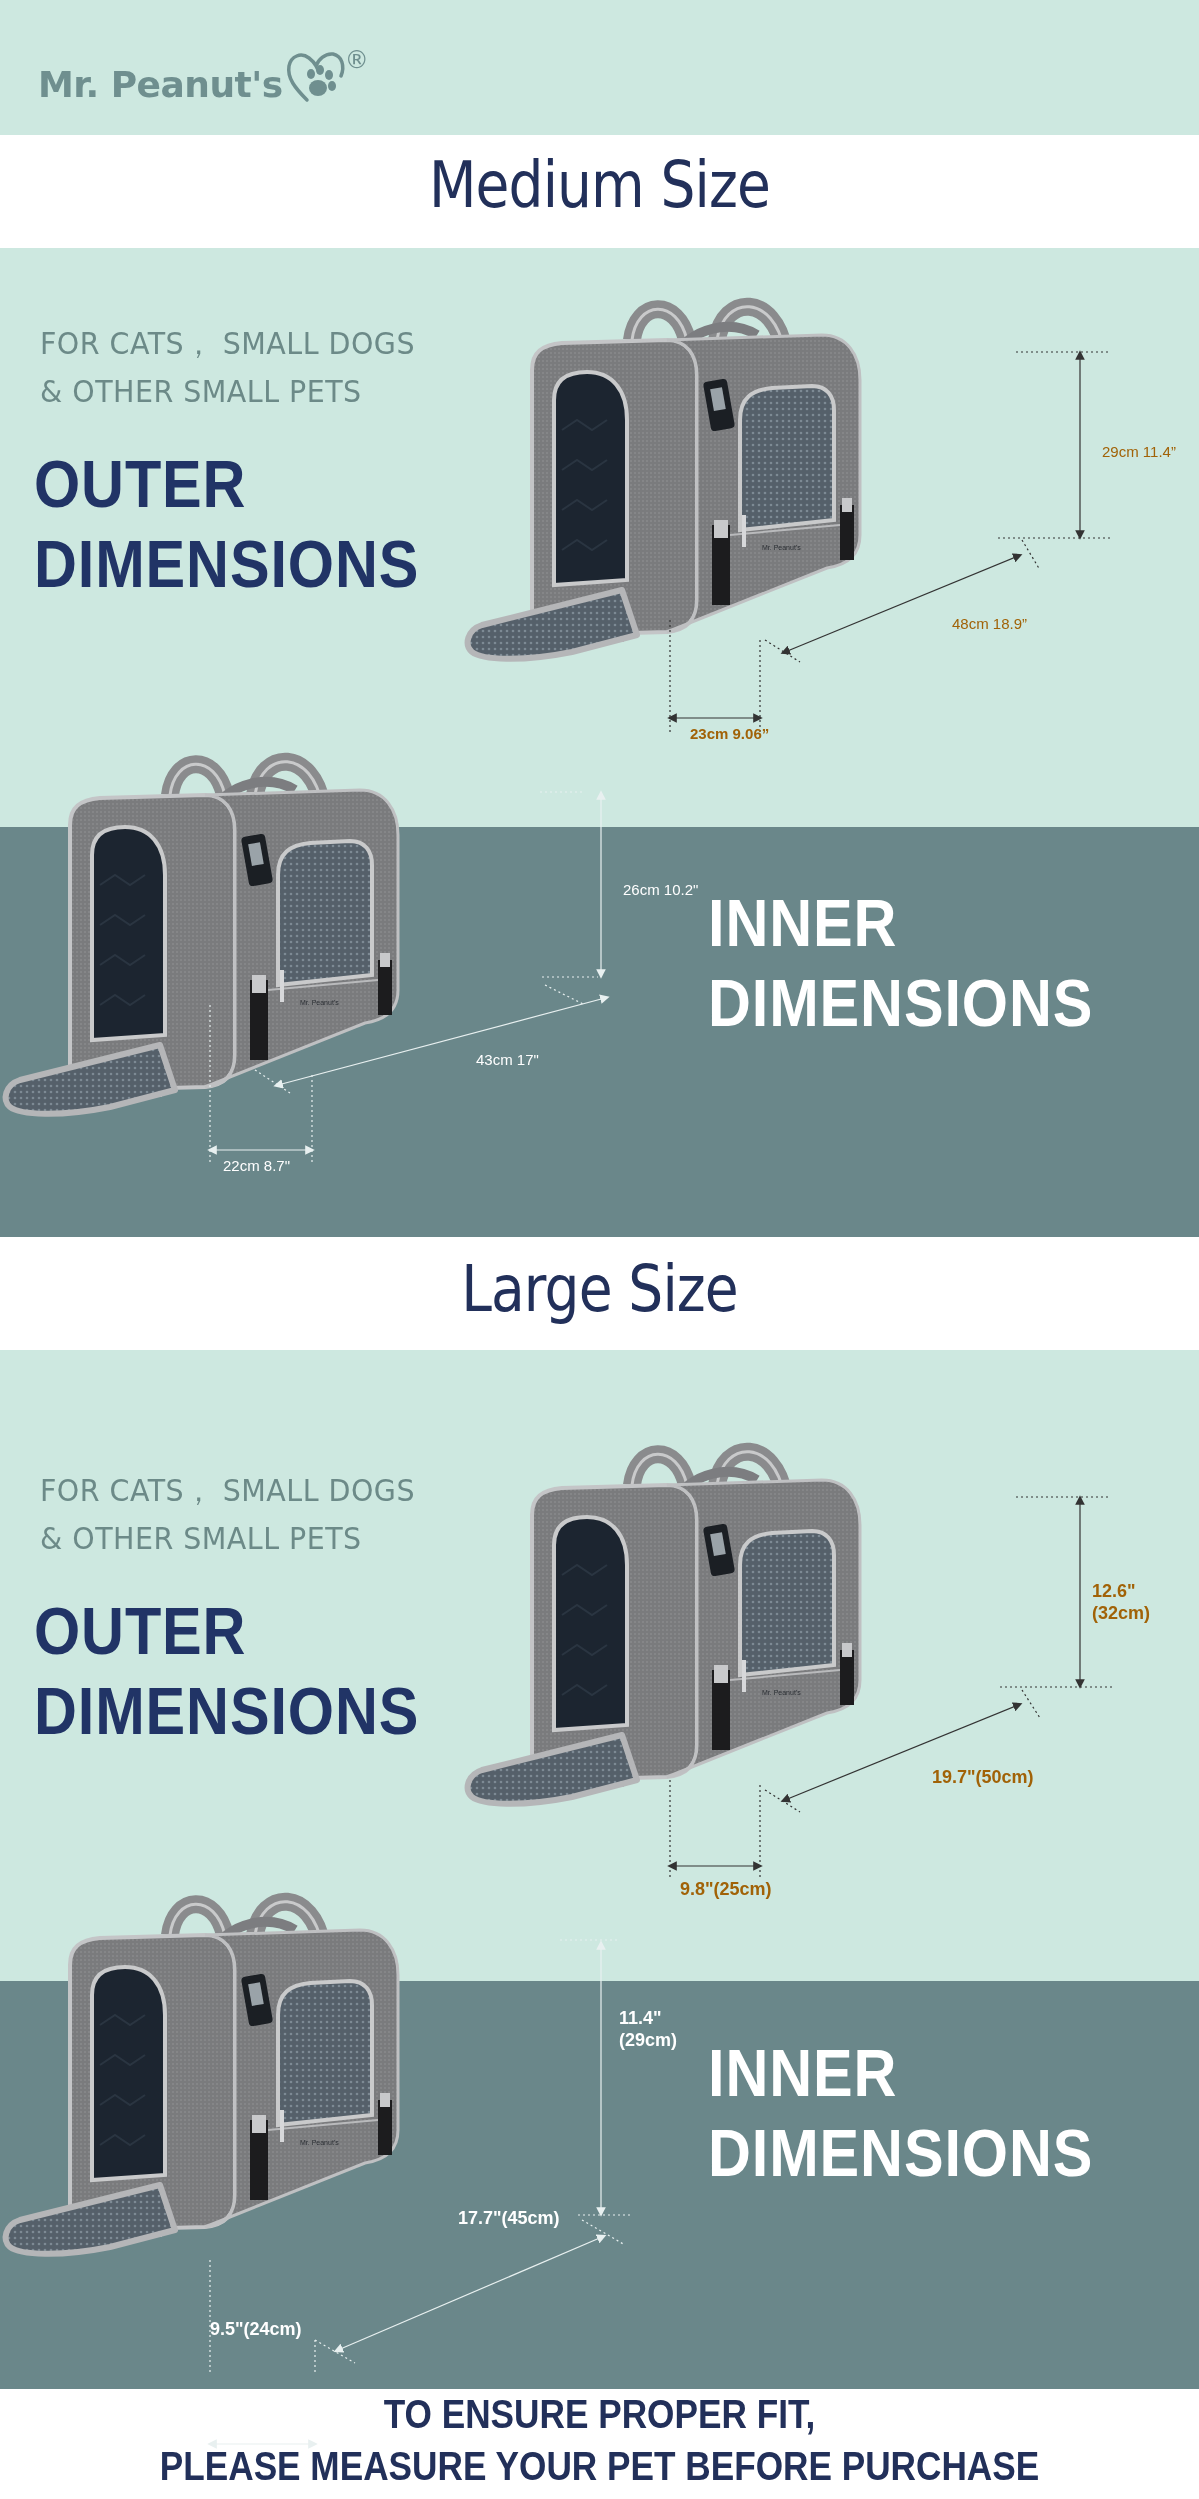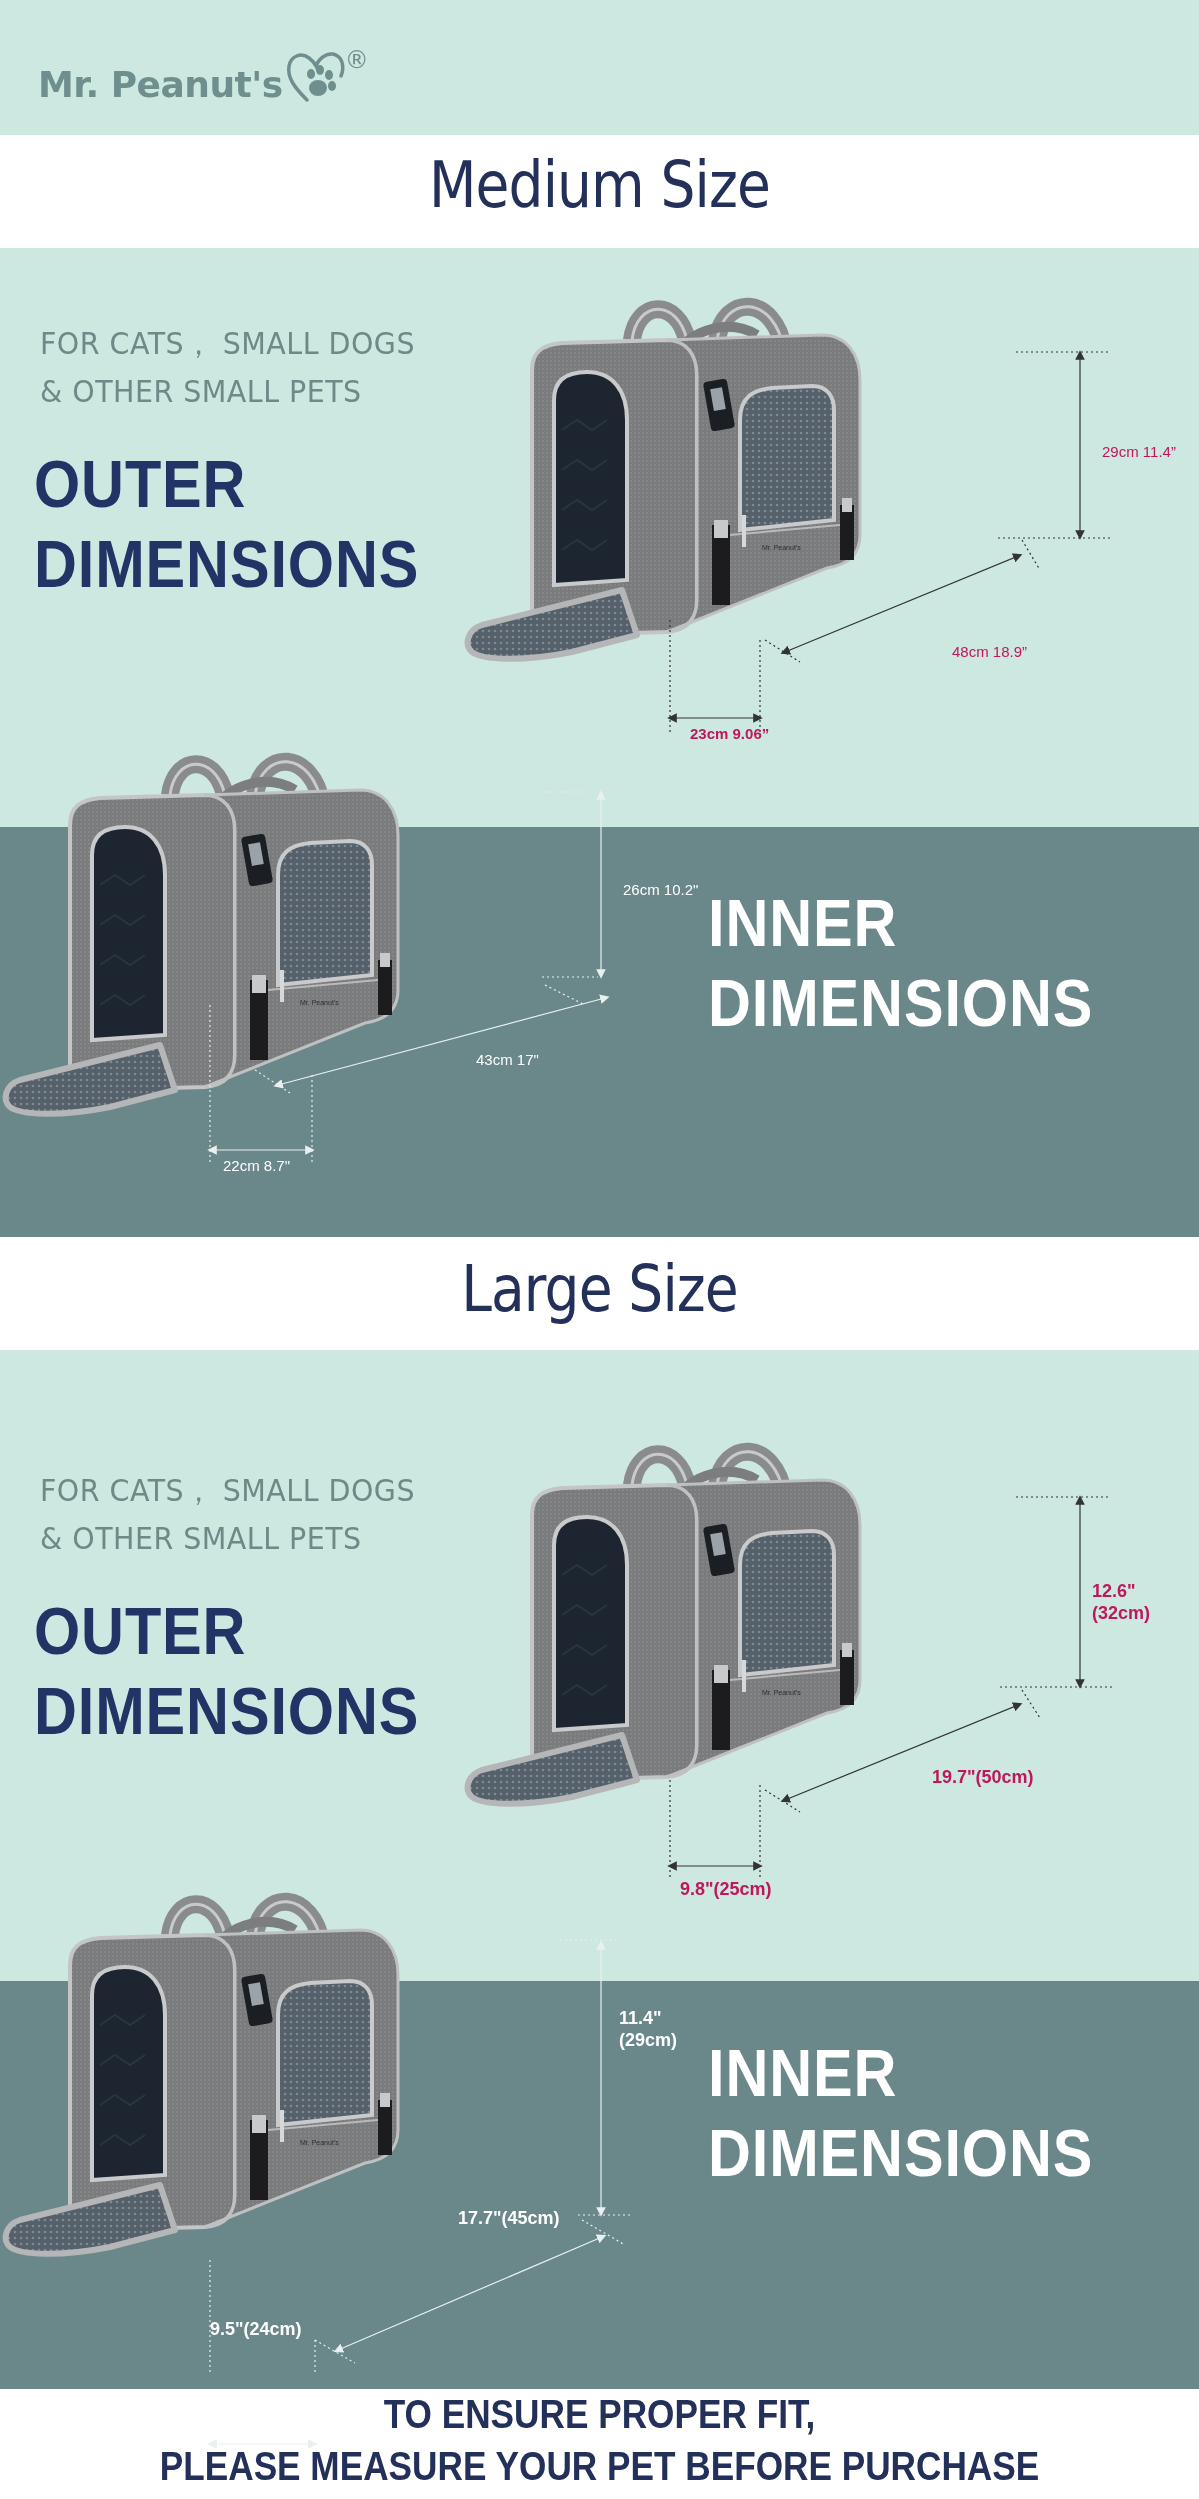--- a/index.html
+++ b/index.html
@@ -16,21 +16,21 @@
   .brand-reg { font-size: 24px; color: #6f8f8f; margin-left: -2px; margin-top: -2px; font-family: "DejaVu Sans", sans-serif; }
 
   .size-title { position: absolute; left: 0; width: 1199px; text-align: center; font-family: "DejaVu Sans", sans-serif; color: #22305a; font-size: 64px; letter-spacing: -1px; transform: scaleX(0.86); }
 
   .sub { position: absolute; left: 40px; font-family: "DejaVu Sans", sans-serif; font-size: 30px; color: #6c8a88; line-height: 48px; letter-spacing: 0.5px; transform-origin: left top; transform: scaleX(0.95); }
   .big { position: absolute; font-family: "Liberation Sans", sans-serif; font-weight: bold; font-size: 66px; line-height: 80px; letter-spacing: 1px; transform-origin: left top; transform: scaleX(0.9); }
   .big.dark { color: #213466; }
   .big.light { color: #ffffff; }
 
   .dim { position: absolute; font-family: "Liberation Sans", sans-serif; font-size: 15px; white-space: nowrap; line-height: 20px; }
-  .dim.dk { color: #be185d; }
+  .dim.dk { color: #a16207; }
   .dim.wt { color: #ffffff; }
   .dim.bold { font-weight: bold; font-size: 18px; line-height: 22px; }
 
   .bag { position: absolute; }
   .lines { position: absolute; left: 0; top: 0; width: 1199px; height: 2499px; pointer-events: none; }
 
   .footer-line { position: absolute; left: 0; width: 1199px; text-align: center; font-family: "Liberation Sans", sans-serif; font-weight: bold; color: #22305a; font-size: 40px; transform: scaleX(0.88); letter-spacing: 0px; }
 </style>
 </head>
 <body>
@@ -208,21 +208,21 @@
     <line x1="582" y1="2220" x2="625" y2="2245" stroke-dasharray="2 3"></line>
     <line x1="315" y1="2340" x2="355" y2="2363" stroke-dasharray="2 3"></line>
     <line x1="338" y1="2350" x2="602" y2="2237" marker-start="url(#arW)" marker-end="url(#arW)"></line>
     <line x1="210" y1="2260" x2="210" y2="2375" stroke-dasharray="2 3"></line>
     <line x1="315" y1="2340" x2="315" y2="2375" stroke-dasharray="2 3"></line>
     <line x1="212" y1="2444" x2="313" y2="2444" marker-start="url(#arW)" marker-end="url(#arW)"></line>
   </g>
 </svg>
 
 <div class="dim dk" style="left:1102px;top:442px;">29cm 11.4”</div>
-<div class="dim dk" style="left:952px;top:642px;">48cm 18.9”</div>
+<div class="dim dk" style="left:952px;top:614px;">48cm 18.9”</div>
 <div class="dim dk" style="left:690px;top:724px;font-weight:bold;">23cm 9.06”</div>
 
 <div class="dim wt" style="left:623px;top:880px;">26cm 10.2"</div>
 <div class="dim wt" style="left:476px;top:1050px;">43cm 17"</div>
 <div class="dim wt" style="left:223px;top:1156px;">22cm 8.7"</div>
 
 <div class="dim dk bold" style="left:1092px;top:1580px;">
   <div>12.6"</div>
   <div>(32cm)</div>
 </div>

